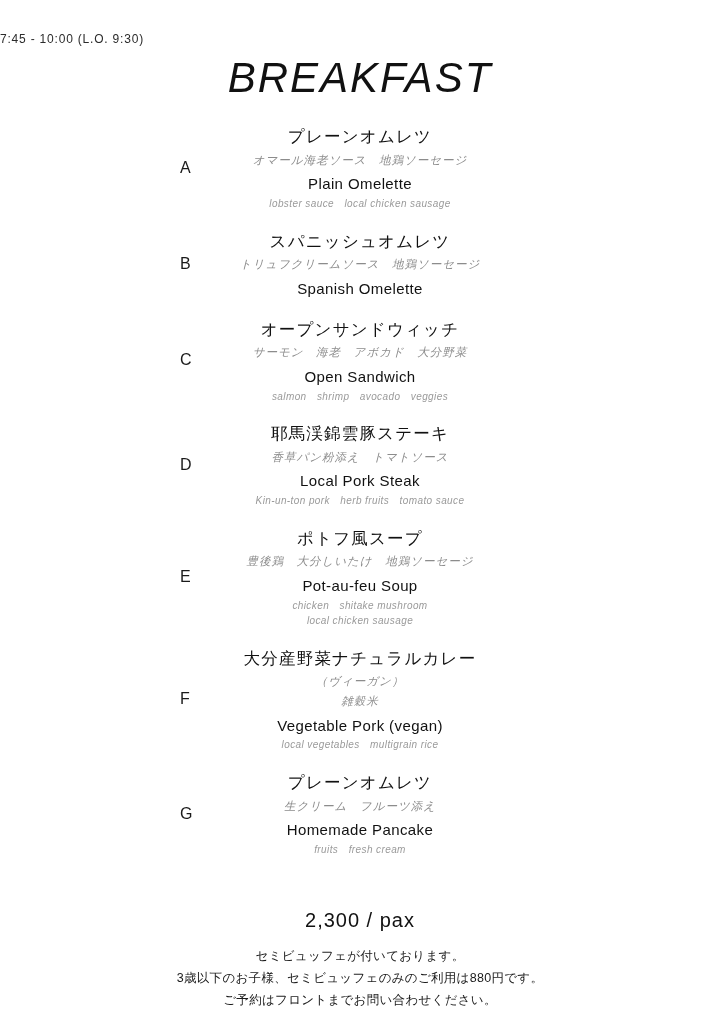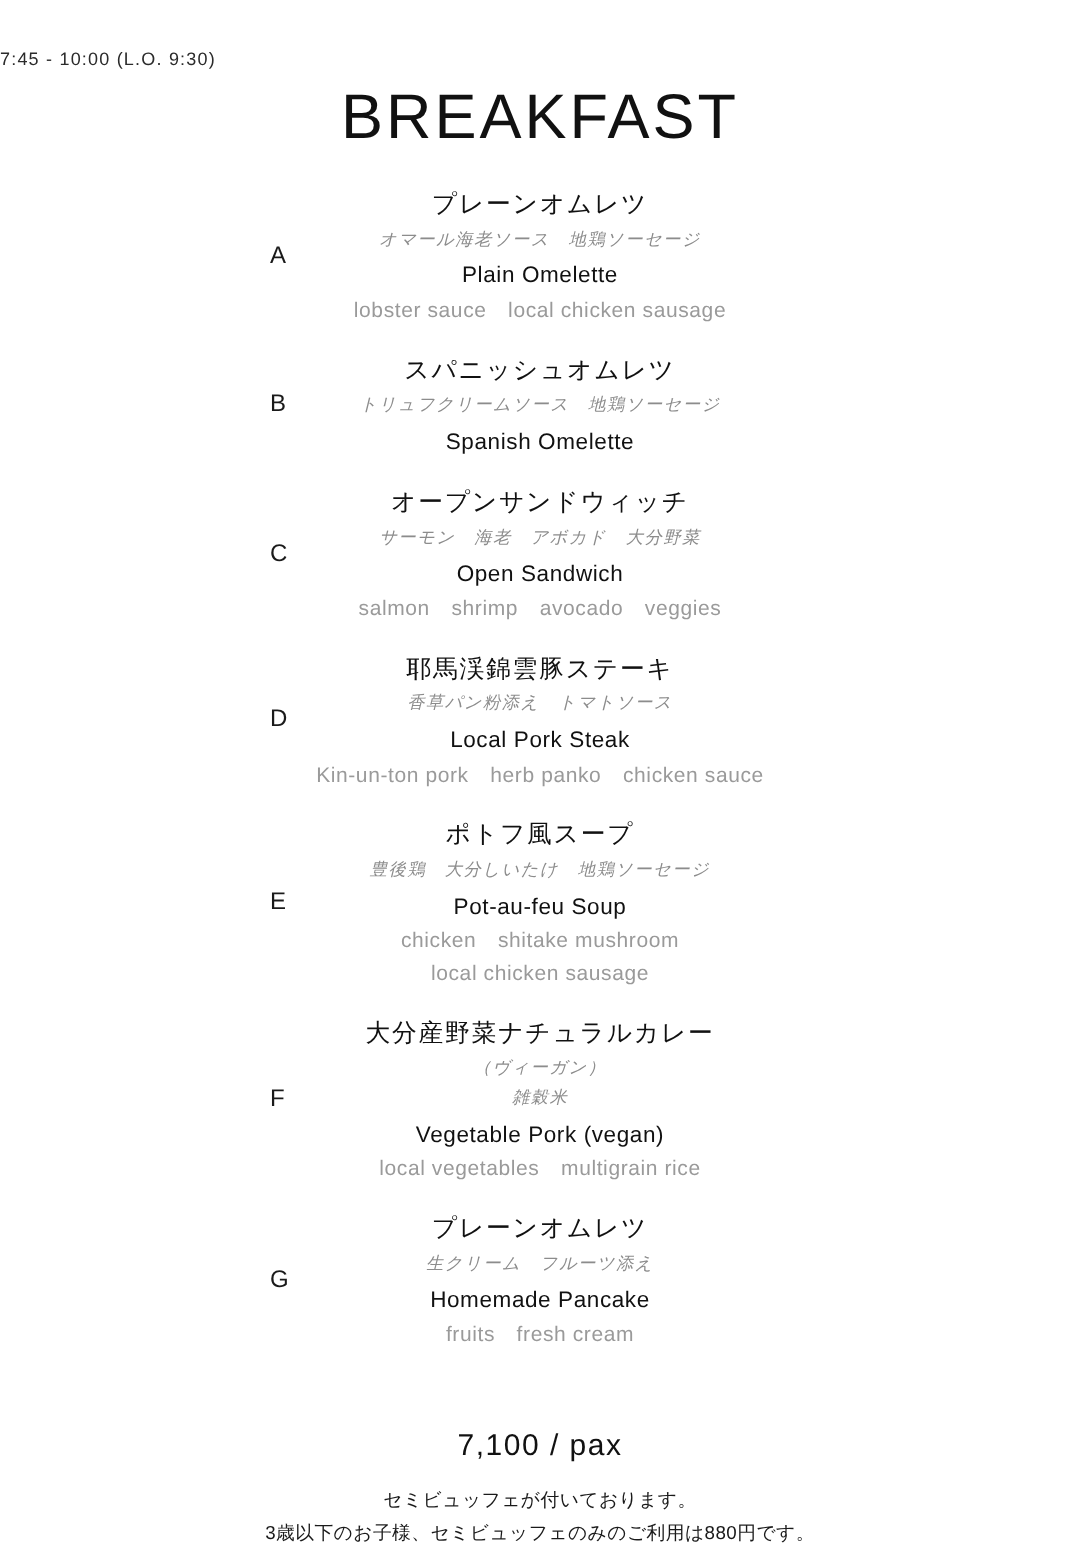--- a/index.html
+++ b/index.html
@@ -30,20 +30,21 @@
     font-weight: 300;
   }
   .title {
     text-align: center;
     font-size: 42px;
     letter-spacing: 2px;
     font-weight: 400;
     color: #111;
     margin-top: 8px;
     margin-bottom: 6px;
+    font-style: italic;
   }
   .menu {
     margin-top: 22px;
   }
   .item {
     position: relative;
     text-align: center;
     margin-bottom: 17px;
   }
   .letter {
@@ -71,23 +72,24 @@
     font-style: italic;
   }
   .en-name {
     font-size: 15px;
     letter-spacing: 0.4px;
     color: #111;
     margin-top: 3px;
     line-height: 1.45;
   }
   .en-sub {
-    font-size: 14px;
+    font-size: 10px;
     letter-spacing: 0.4px;
     color: #9a9a9a;
+    font-style: italic;
     line-height: 1.55;
     margin-top: 1px;
   }
   .price {
     text-align: center;
     font-size: 20px;
     letter-spacing: 1px;
     color: #111;
     margin-top: 52px;
     font-weight: 300;
@@ -146,21 +148,21 @@
     </div>
 
     <div class="item">
       <div class="letter">D</div>
       <div class="jp-name">耶馬渓錦雲豚ステーキ</div>
       <div class="jp-sub">
         <span class="note-line">香草パン粉添え　トマトソース</span>
       </div>
       <div class="en-name">Local Pork Steak</div>
       <div class="en-sub">
-        <span class="note-line">Kin-un-ton pork　herb panko　chicken sauce</span>
+        <span class="note-line">Kin-un-ton pork　herb fruits　tomato sauce</span>
       </div>
     </div>
 
     <div class="item">
       <div class="letter">E</div>
       <div class="jp-name">ポトフ風スープ</div>
       <div class="jp-sub">
         <span class="note-line">豊後鶏　大分しいたけ　地鶏ソーセージ</span>
       </div>
       <div class="en-name">Pot-au-feu Soup</div>
@@ -190,21 +192,21 @@
         <span class="note-line">生クリーム　フルーツ添え</span>
       </div>
       <div class="en-name">Homemade Pancake</div>
       <div class="en-sub">
         <span class="note-line">fruits　fresh cream</span>
       </div>
     </div>
 
   </div>
 
-  <div class="price">7,100 / pax</div>
+  <div class="price">2,300 / pax</div>
 
   <div class="note-jp">
     <span class="note-line">セミビュッフェが付いております。</span>
     <span class="note-line">3歳以下のお子様、セミビュッフェのみのご利用は880円です。</span>
     <span class="note-line">ご予約はフロントまでお問い合わせください。</span>
   </div>
 
 </div>
 
 </body></html>

